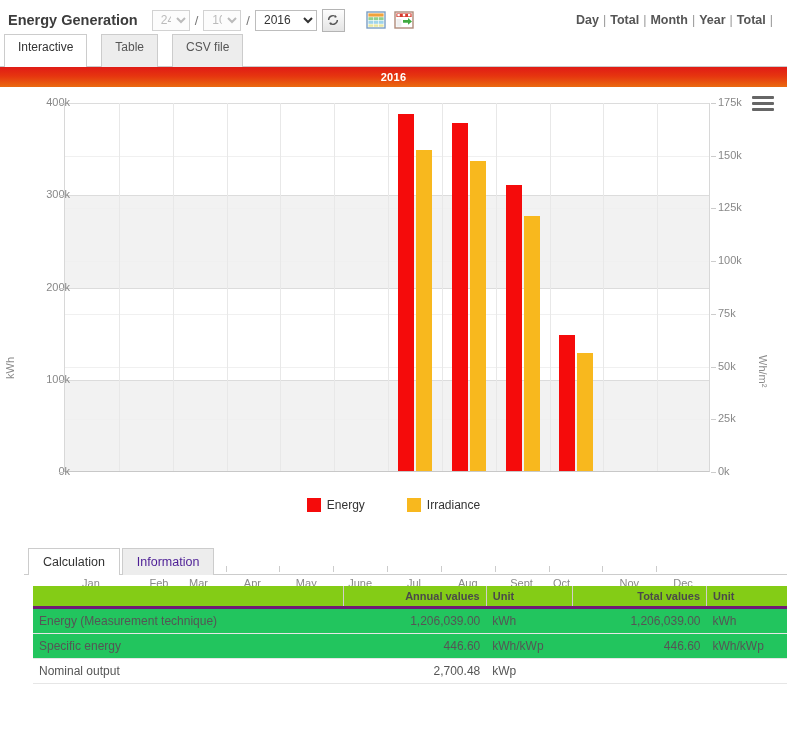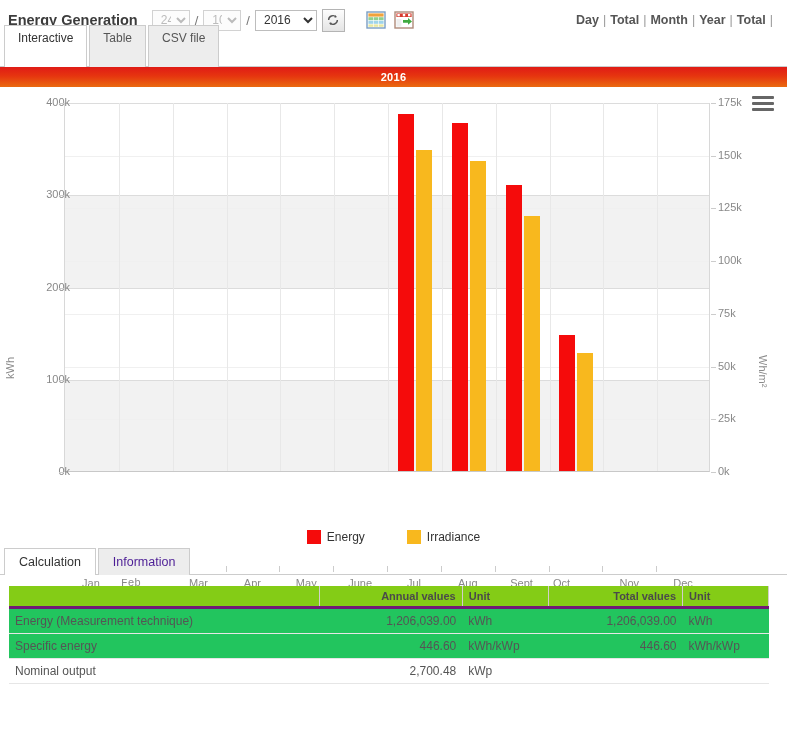--- a/index.html
+++ b/index.html
@@ -73,29 +73,29 @@
   
   .tabstrip {
     display: flex;
     align-items: flex-end;
     height: 27px;
     padding-left: 4px;
     border-bottom: 1px solid #ccc;
     background: #fff;
   }
   .tab {
-    height: 42px;
+    height: 33px;
     line-height: 24px;
     padding: 0 13px;
     font-size: 12px;
     color: #555;
     background: #ededed;
     border: 1px solid #ccc;
     border-bottom: none;
-    margin-right: 2px;
+    margin-right: 14px;
     cursor: pointer;
     position: relative;
     top: 1px;
   }
   .tab.active {
     background: #fff;
     color: #333;
     top: 1px;
     z-index: 2;
   }
@@ -178,25 +178,25 @@
   }
 
   .legend {
     position: absolute;
     top: 411px; left: 0; right: 0;
     display: flex; justify-content: center;
     gap: 42px;
     font-size: 12px;
     color: #333;
   }
-  .legend-item { display: flex; align-items: center; gap: 6px; cursor: pointer; margin-top: 32px; }
+  .legend-item { display: flex; align-items: center; gap: 6px; cursor: pointer; }
   .legend-swatch { width: 14px; height: 14px; display: inline-block; }
 
   
-  .bottom-section { position: absolute; top: 545px; left: 0; width: 787px; }
+  .bottom-section { position: absolute; top: 545px; left: 0; width: 787px; padding-left: 24px; }
   .tabstrip2 {
     display: flex; align-items: flex-end;
     height: 30px; padding-left: 4px;
     border-bottom: 1px solid #ccc;
   }
   .tab2 {
     height: 27px; line-height: 26px;
     padding: 0 14px;
     font-size: 12.5px;
     color: #4c1d95;
@@ -377,21 +377,21 @@
         <span class="tickmark" style="left: 711px; top: 227px;"></span>
         <span class="ytick right" style="top: 167.143px;">100k</span>
         <span class="tickmark" style="left: 711px; top: 174px;"></span>
         <span class="ytick right" style="top: 114.429px;">125k</span>
         <span class="tickmark" style="left: 711px; top: 121px;"></span>
         <span class="ytick right" style="top: 61.7143px;">150k</span>
         <span class="tickmark" style="left: 711px; top: 69px;"></span>
         <span class="ytick right" style="top: 9px;">175k</span>
         <span class="tickmark" style="left: 711px; top: 16px;"></span>
         <span class="xtick" style="left: 63.9167px;">Jan</span>
-        <span class="xtick" style="left: 104px; font-family: Liberation Mono, monospace;">Feb</span>
+        <span class="xtick" style="left: 132px;">Feb</span>
         <span class="xtickmark" style="left: 118px;"></span>
         <span class="xtick" style="left: 171.583px;">Mar</span>
         <span class="xtickmark" style="left: 172px;"></span>
         <span class="xtick" style="left: 225.417px;">Apr</span>
         <span class="xtickmark" style="left: 226px;"></span>
         <span class="xtick" style="left: 279.25px;">May</span>
         <span class="xtickmark" style="left: 279px;"></span>
         <span class="xtick" style="left: 333.083px;">June</span>
         <span class="xtickmark" style="left: 333px;"></span>
         <span class="xtick" style="left: 386.917px;">Jul</span>

